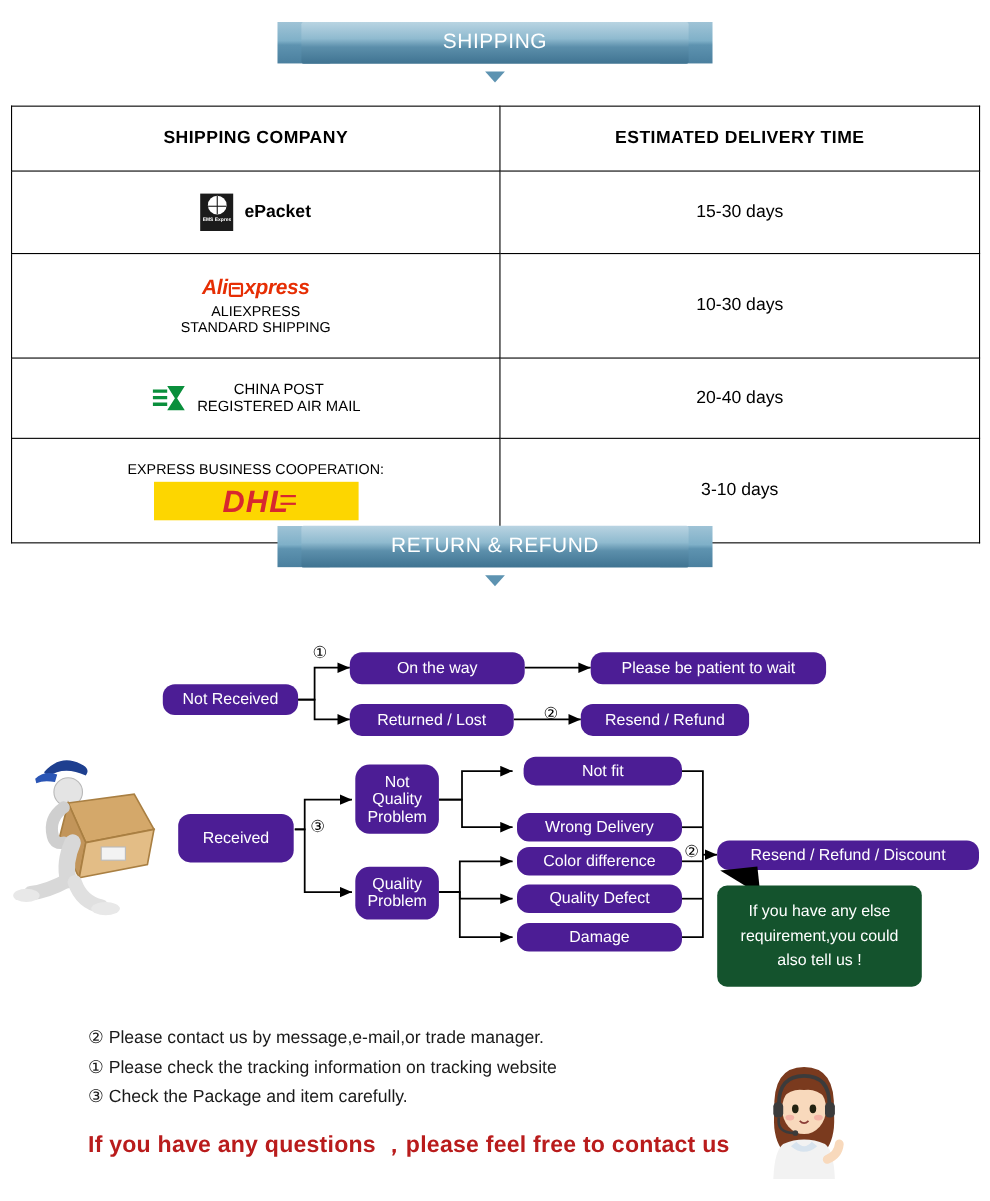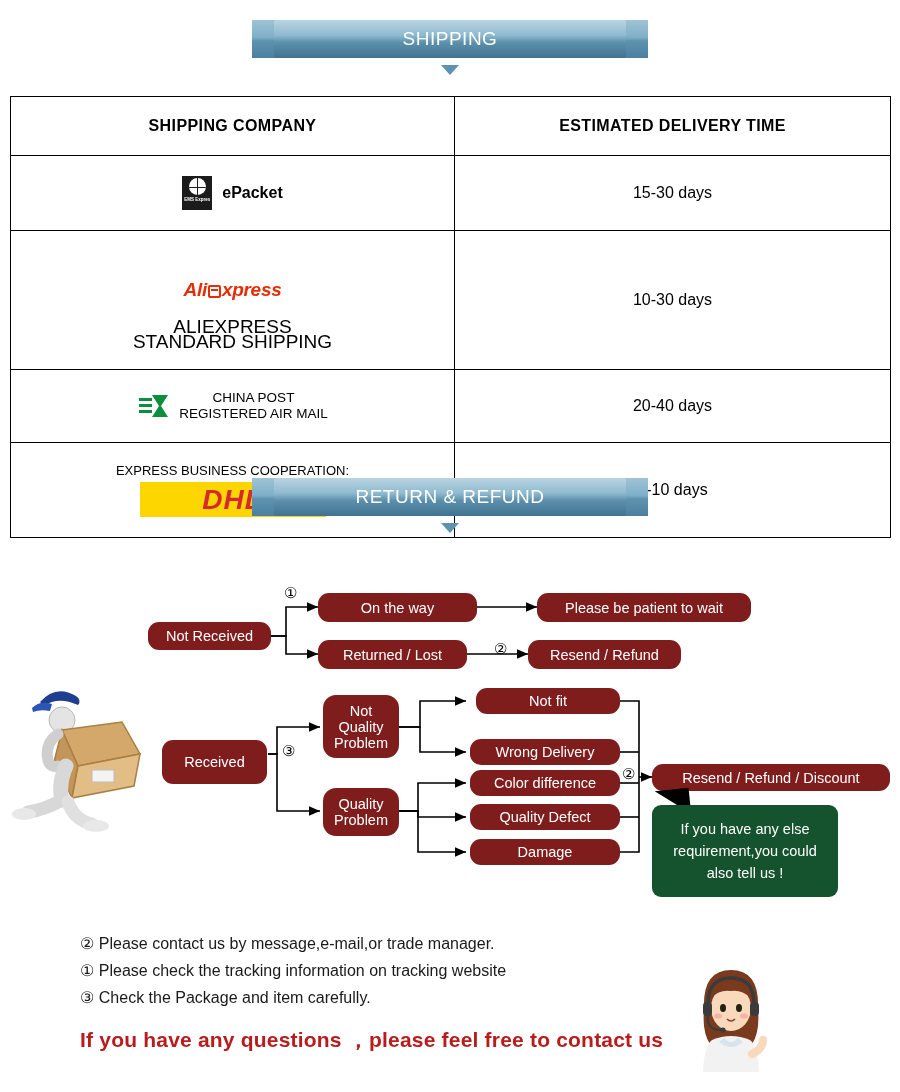--- a/index.html
+++ b/index.html
@@ -114,38 +114,38 @@
   .epacket-logo .sub {
     color: #fff; font-size: 4.5px; line-height: 5px;
     margin-top: 2px; text-align: center; font-weight: bold;
   }
   .epacket-label { font-size: 16px; font-weight: bold; }
 
   
   .ali-logo {
     font-size: 19px; font-weight: bold; font-style: italic;
     color: #e62e04; letter-spacing: -.3px;
-    display: flex; align-items: center; margin-top: 28px;
+    display: flex; align-items: center;
   }
   .ali-logo .cart {
     display: inline-block;
     width: 13px; height: 13px;
     border: 2px solid #e62e04;
     border-radius: 2px;
     margin: 0 1px;
     position: relative;
     transform: translateY(1px);
   }
   .ali-logo .cart:before {
     content: "";
     position: absolute; left: 1px; right: 1px; top: 2.5px;
     height: 1.6px; background: #e62e04;
   }
   .ali-sub {
-    font-size: 19px; line-height: 15px; text-align: center; margin-top: 18px;
+    font-size: 13px; line-height: 15px; text-align: center; margin-top: 2px;
   }
 
   
   .cpost-logo {
     width: 34px; height: 28px;
     display: flex; align-items: center; justify-content: center;
     color: #0a8f3c;
     font-size: 26px; line-height: 26px; font-weight: bold;
     font-family: "DejaVu Sans", sans-serif;
   }
@@ -173,21 +173,21 @@
     position: absolute; right: -6px;
     width: 14px; height: 2.6px; background: #d7282f;
   }
   .dhl-text:before { top: 10px; }
   .dhl-text:after  { top: 17px; }
 
   
   .flow { position: absolute; left: 0; top: 560px; width: 900px; height: 380px; }
   .node {
     position: absolute;
-    background: #7f1d1d;
+    background: #4c1d95;
     color: #fff;
     border-radius: 11px;
     display: flex; align-items: center; justify-content: center;
     text-align: center;
     font-size: 14.5px;
     line-height: 16px;
     padding: 2px 6px;
   }
   .circ {
     position: absolute;

